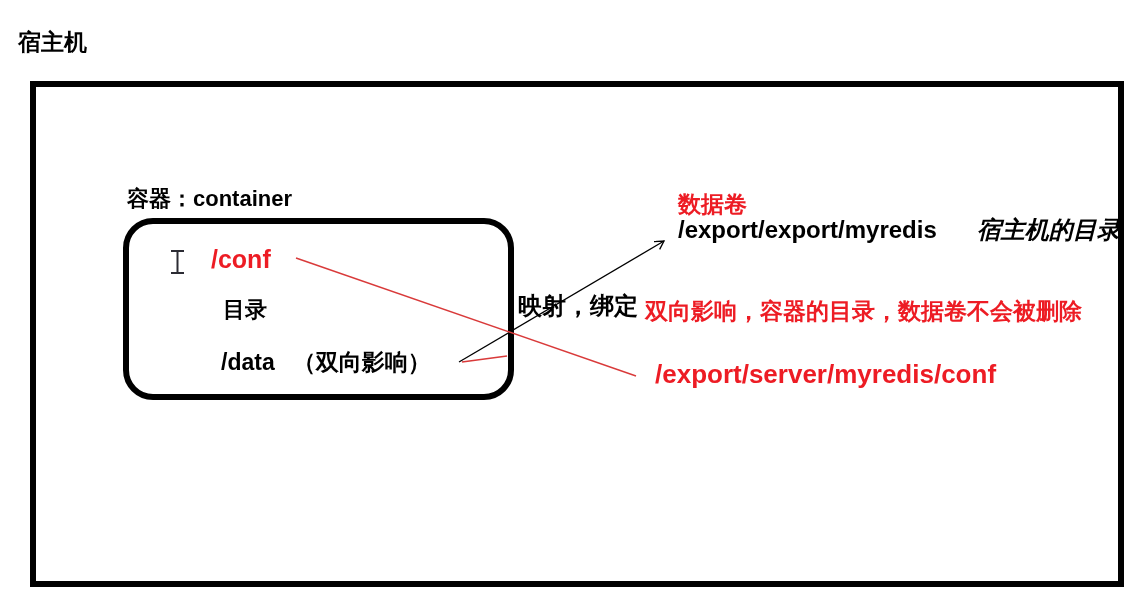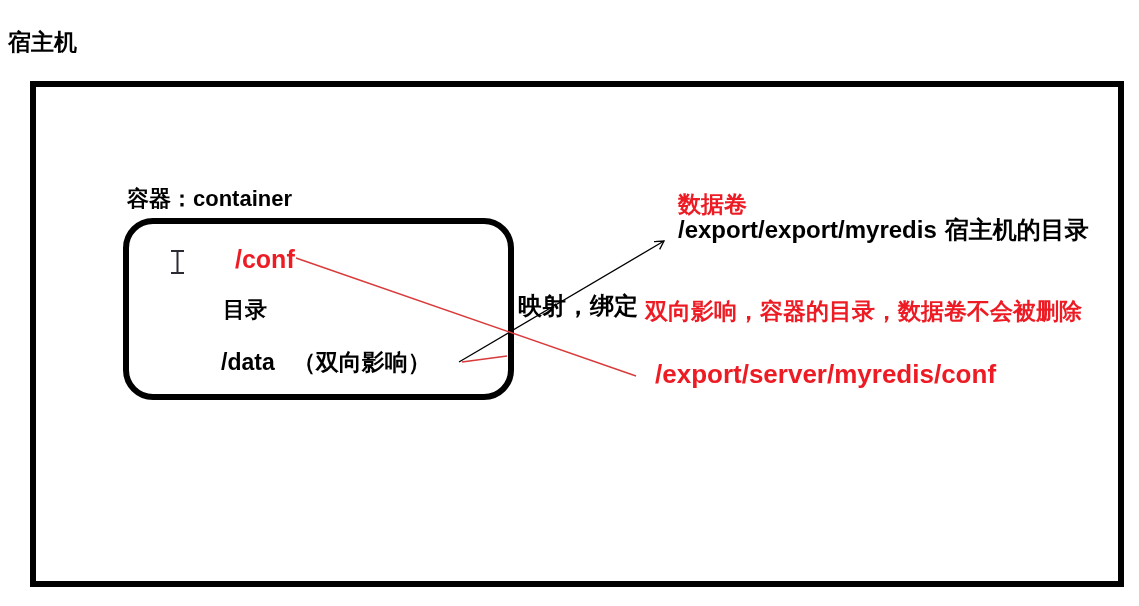--- a/index.html
+++ b/index.html
@@ -9,39 +9,39 @@
   }
   html,body{margin:0;padding:0;}
   body{
     width:1139px;height:606px;position:relative;background:#ffffff;
     font-family:"Liberation Sans", sans-serif;
     font-weight:bold;color:var(--black);overflow:hidden;
   }
   .abs{position:absolute;white-space:nowrap;line-height:1.1;}
   .red{color:var(--red);}
 
-  #page-title{left:8px;top:30px;font-size:23px;}
+  #page-title{left:18px;top:30px;font-size:23px;}
 
   #host-box{
     left:30px;top:81px;width:1094px;height:506px;
     border:6px solid var(--black);box-sizing:border-box;
   }
   #container-label{left:127px;top:187px;font-size:22px;}
   #container-box{
     left:123px;top:218px;width:391px;height:182px;
     border:6px solid var(--black);border-radius:30px;box-sizing:border-box;
   }
-  #conf-path{left:211px;top:246px;font-size:25px;margin-left:24px;}
+  #conf-path{left:211px;top:246px;font-size:25px;}
   #dir-label{left:223px;top:298px;font-size:22px;}
   #data-path-line{left:221px;top:350px;font-size:23px;}
   #data-path-note{margin-left:18px;}
 
   #volume-heading{left:678px;top:163px;font-size:23px;margin-top:29px;}
   #host-path-line{left:678px;top:217px;font-size:24px;}
-  #host-path-note{margin-left:8px;}
+  #host-path-note{margin-left:40px;font-style:italic;}
   #mapping-label{left:518px;top:293px;font-size:24px;}
   #volume-note{left:645px;top:299px;font-size:23px;}
   #conf-volume-path{left:655px;top:360px;font-size:26px;}
 
   #connector-layer{left:0;top:0;width:1139px;height:606px;pointer-events:none;}
   #text-cursor{left:168px;top:248px;pointer-events:none;}
   .blk-stroke{stroke:#000000;}
   .red-stroke{stroke:var(--line-red);}
 </style>
 </head>

